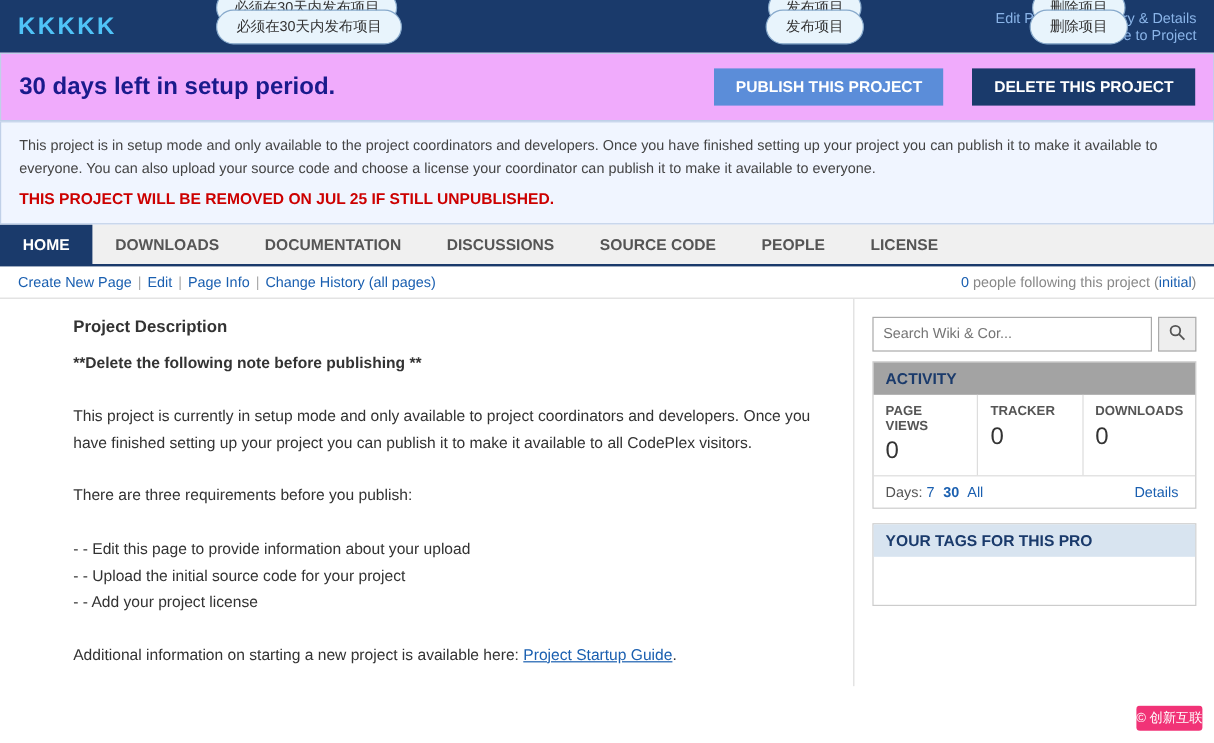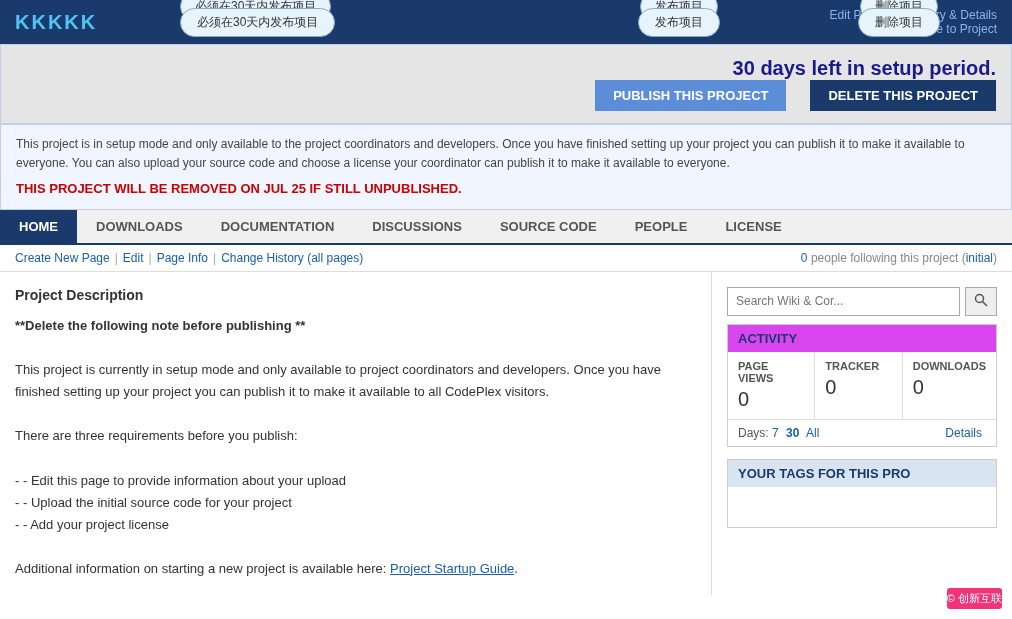--- a/index.html
+++ b/index.html
@@ -8,21 +8,21 @@
     
     .header { background: #1a3a6b; padding: 8px 15px; display: flex; align-items: center; justify-content: space-between; }
     .header-logo { color: #4fc3f7; font-size: 20px; font-weight: bold; letter-spacing: 2px; }
     .header-right { display: flex; align-items: center; gap: 10px; }
     .header-links { color: #ccc; font-size: 12px; text-align: right; }
     .header-links a { color: #8ab4e8; text-decoration: none; }
     .btn-publish { background: #5b8dd9; color: white; border: none; padding: 8px 18px; font-size: 13px; font-weight: bold; cursor: pointer; }
     .btn-delete { background: #1a3a6b; color: white; border: none; padding: 8px 18px; font-size: 13px; font-weight: bold; cursor: pointer; }
 
     
-    .notice-bar { background: #e5e5e5; border: 1px solid #c0d0e8; padding: 12px 15px; display: flex; align-items: flex-end; justify-content: space-between; margin: 0; flex-direction: column; }
+    .notice-bar { background: #f0abfc; border: 1px solid #c0d0e8; padding: 12px 15px; display: flex; align-items: center; justify-content: space-between; margin: 0; }
     .notice-text { font-size: 20px; color: #1a1a8c; font-weight: bold; }
     .notice-buttons { display: flex; gap: 24px; }
 
     
     .desc-bar { background: #f0f5ff; border: 1px solid #c0d0e8; padding: 10px 15px; font-size: 12px; color: #444; line-height: 1.5; position: relative; }
     .desc-warning { color: #cc0000; font-weight: bold; font-size: 13px; margin-top: 6px; }
 
     
     .nav-tabs { display: flex; background: #f0f0f0; border-bottom: 2px solid #1a3a6b; }
     .nav-tab { padding: 8px 18px; font-size: 13px; font-weight: bold; color: #555; cursor: pointer; border: 1px solid transparent; text-transform: uppercase; }
@@ -30,39 +30,39 @@
 
     
     .sub-nav { padding: 6px 15px; border-bottom: 1px solid #ddd; display: flex; gap: 15px; align-items: center; justify-content: space-between; }
     .sub-nav-left { display: flex; gap: 5px; align-items: center; font-size: 12px; }
     .sub-nav-left a { color: #1a5fb0; text-decoration: none; }
     .sub-nav-left .sep { color: #aaa; }
     .sub-nav-right { font-size: 12px; color: #888; }
     .sub-nav-right a { color: #1a5fb0; text-decoration: none; }
 
     
-    .main-content { display: flex; gap: 0; }
+    .main-content { display: flex; gap: 0; margin-left: 46px; }
     .content-left { flex: 1; padding: 15px; border-right: 1px solid #ddd; }
     .content-right { width: 300px; padding: 15px; }
 
     
     .project-desc-title { font-size: 14px; font-weight: bold; margin-bottom: 12px; }
     .project-desc-body { font-size: 13px; line-height: 1.7; color: #333; }
     .project-desc-body strong { }
     .project-desc-body a { color: #1a5fb0; }
     .project-desc-body ul { margin-left: 0; list-style: none; }
     .project-desc-body ul li::before { content: "- "; }
 
     
     .search-row { display: flex; gap: 5px; margin-bottom: 8px; }
     .search-input { flex: 1; border: 1px solid #aaa; padding: 5px 8px; font-size: 12px; color: #888; }
     .search-btn { background: #eee; border: 1px solid #aaa; padding: 5px 8px; cursor: pointer; }
     .no-release { font-size: 11px; color: #888; font-style: italic; margin-bottom: 12px; }
     .activity-box { border: 1px solid #ccc; margin-bottom: 12px; }
-    .activity-header { background: #d946ef; padding: 6px 10px; font-size: 13px; font-weight: bold; color: #1a3a6b; }
+    .activity-header { background: #a3a3a3; padding: 6px 10px; font-size: 13px; font-weight: bold; color: #1a3a6b; }
     .activity-stats { display: flex; gap: 0; }
     .activity-stat { flex: 1; padding: 8px 10px; border-right: 1px solid #ddd; }
     .activity-stat:last-child { border-right: none; }
     .activity-stat-label { font-size: 11px; font-weight: bold; color: #555; margin-bottom: 4px; }
     .activity-stat-value { font-size: 20px; color: #333; }
     .days-row { padding: 6px 10px; border-top: 1px solid #ddd; font-size: 12px; color: #555; display: flex; justify-content: space-between; }
     .days-row a { color: #1a5fb0; text-decoration: none; margin-right: 4px; }
 
     .tags-box { border: 1px solid #ccc; }
     .tags-header { background: #d8e4f0; padding: 6px 10px; font-size: 13px; font-weight: bold; color: #1a3a6b; }

